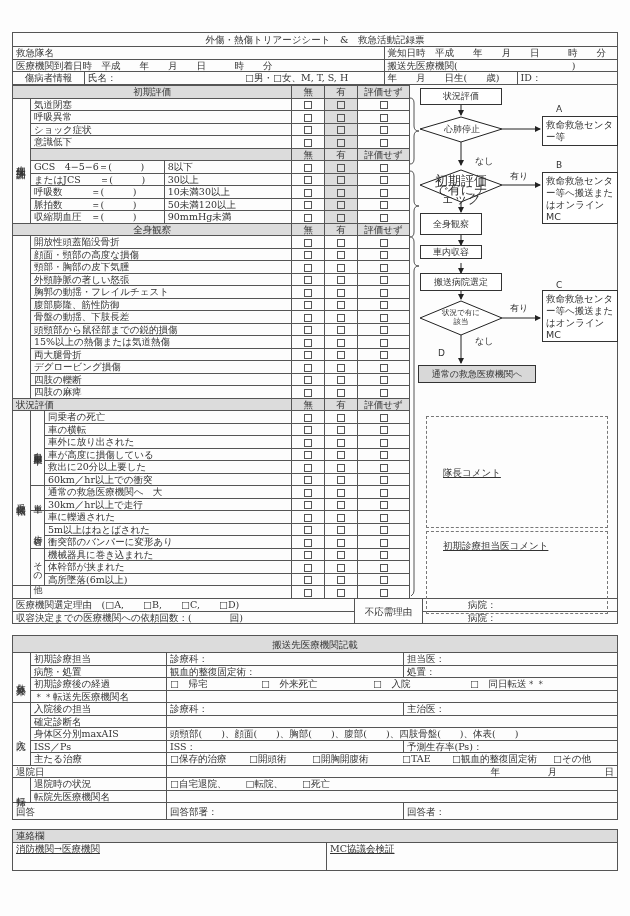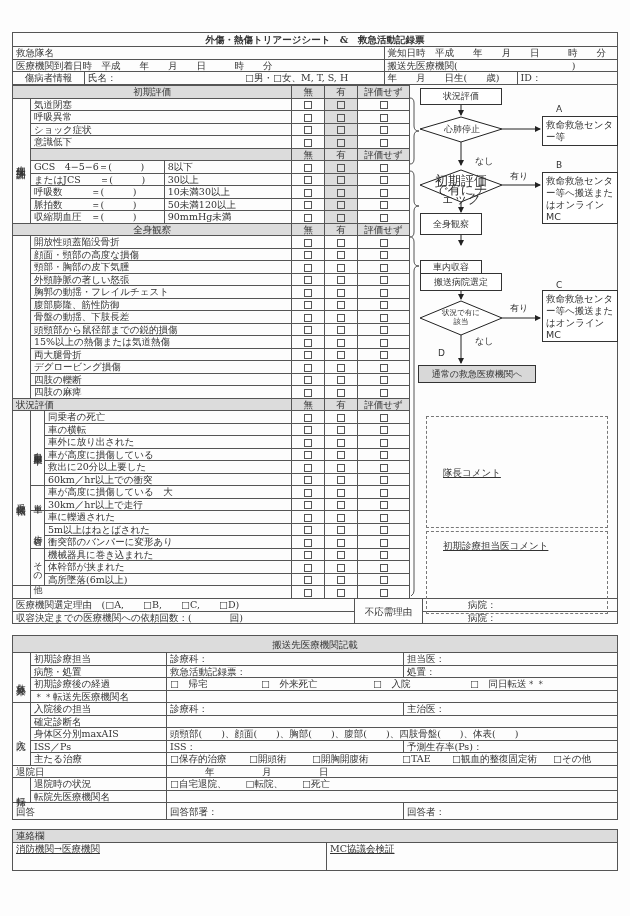--- a/index.html
+++ b/index.html
@@ -18,21 +18,21 @@
   .flabel { position: absolute; font-family: "DejaVu Sans", sans-serif; font-size: 9px; }
   .dash { position: absolute; border: 1px dashed #777; margin-top: 20px; }
   .ul { text-decoration: underline; }
 </style>
 </head>
 <body>
 
 <table class="abs" style="left:12px; top:32px; width:606px;">
   <tbody>
       <tr>
-        <td colspan="4" class="c" style="height:14px;font-weight:bold;">外傷・熱傷トリアージシート　&amp;　救急活動記録票</td>
+        <td colspan="4" class="c" style="height:14px;">外傷・熱傷トリアージシート　&amp;　救急活動記録票</td>
       </tr>
   <tr>
     <td colspan="2" style="width:348px;">救急隊名</td>
     <td colspan="2">覚知日時　平成　　年　　月　　日　　　時　　分</td>
   </tr>
   <tr>
     <td colspan="2">医療機関到着日時　平成　　年　　月　　日　　　時　　分</td>
     <td colspan="2">搬送先医療機関(　　　　　　　　　　　　)</td>
   </tr>
   <tr>
@@ -257,21 +257,21 @@
         <td class="c"><span class="cb"></span></td>
       </tr>
   <tr>
         <td colspan="2">60km／hr以上での衝突</td>
         <td class="c"><span class="cb"></span></td>
         <td class="c"><span class="cb"></span></td>
         <td class="c"><span class="cb"></span></td>
       </tr>
   <tr>
     <td rowspan="2" class="vert" style="padding:0; font-size:9px;">単車</td>
-    <td colspan="2">車が高度に損傷している　大</td>
+    <td colspan="2">通常の救急医療機関へ　大</td>
     <td class="c"><span class="cb"></span></td>
         <td class="c"><span class="cb"></span></td>
         <td class="c"><span class="cb"></span></td>
   </tr>
   <tr>
         <td colspan="2">30km／hr以上で走行</td>
         <td class="c"><span class="cb"></span></td>
         <td class="c"><span class="cb"></span></td>
         <td class="c"><span class="cb"></span></td>
       </tr>
@@ -373,21 +373,21 @@
   <div class="fbox" style="left:420px; top:88px; width:82px; height:17px;">状況評価</div>
   <div class="flabel" style="left:444px; top:123px;">心肺停止</div>
   <div class="flabel" style="left:556px; top:104px;">A</div>
   <div class="fbox side" style="left:542px; top:116px; width:76px; height:30px;">救命救急センター等</div>
   <div class="flabel" style="left:475px; top:155px;">なし</div>
   <div class="flabel" style="left:430px; top:176px; width:62px; text-align:center; font-size:13px; line-height:9px; white-space:normal;">初期評価で有にチェック</div>
   <div class="flabel" style="left:510px; top:170px;">有り</div>
   <div class="flabel" style="left:556px; top:160px;">B</div>
   <div class="fbox side" style="left:542px; top:172px; width:76px; height:52px;">救命救急センター等へ搬送またはオンラインMC</div>
   <div class="fbox" style="left:420px; top:213px; width:62px; height:22px;">全身観察</div>
-  <div class="fbox" style="left:420px; top:260px; width:62px; height:14px;">車内収容</div>
+  <div class="fbox" style="left:420px; top:245px; width:62px; height:14px;">車内収容</div>
   <div class="fbox" style="left:420px; top:273px; width:82px; height:18px;">搬送病院選定</div>
   <div class="flabel" style="left:440px; top:308px; width:42px; text-align:center; font-size:7.5px; line-height:9px; white-space:normal;">状況で有に該当</div>
   <div class="flabel" style="left:510px; top:302px;">有り</div>
   <div class="flabel" style="left:556px; top:280px;">C</div>
   <div class="fbox side" style="left:542px; top:290px; width:76px; height:52px;">救命救急センター等へ搬送またはオンラインMC</div>
   <div class="flabel" style="left:475px; top:335px;">なし</div>
   <div class="flabel" style="left:438px; top:348px;">D</div>
   <div class="fbox dark" style="left:418px; top:365px; width:118px; height:18px;">通常の救急医療機関へ</div>
 </div>
 
@@ -410,21 +410,21 @@
         <td colspan="4" class="c" style="height:17px;">搬送先医療機関記載</td>
       </tr>
   <tr>
     <td rowspan="4" class="vert" style="padding:0;">救急外来</td>
     <td>初期診療担当</td>
     <td>診療科：</td>
     <td>担当医：</td>
   </tr>
   <tr>
     <td>病態・処置</td>
-    <td>救急活動記録票：</td>
+    <td>観血的整復固定術：</td>
     <td>処置：</td>
   </tr>
   <tr>
     <td>初期診療後の経過</td>
     <td colspan="2" style="position:relative;">
       <span>□　帰宅</span>
       <span class="abs" style="left:94px;">□　外来死亡</span>
       <span class="abs" style="left:206px;">□　入院</span>
       <span class="abs" style="left:303px;">□　同日転送＊＊</span>
     </td>
@@ -458,21 +458,21 @@
       <span>□保存的治療</span>
       <span class="abs" style="left:82px;">□開頭術</span>
       <span class="abs" style="left:145px;">□開胸開腹術</span>
       <span class="abs" style="left:235px;">□TAE</span>
       <span class="abs" style="left:285px;">□観血的整復固定術</span>
       <span class="abs" style="left:386px;">□その他</span>
     </td>
   </tr>
   <tr>
     <td colspan="2">退院日</td>
-    <td colspan="2" style="padding-left:38px;">年　　　　　月　　　　　日</td>
+    <td colspan="2" style="padding-left:38px;text-align:right;">年　　　　　月　　　　　日</td>
   </tr>
   <tr>
     <td rowspan="2" class="vert" style="padding:0;">転帰</td>
     <td>退院時の状況</td>
     <td colspan="2">□自宅退院、　　□転院、　　□死亡</td>
   </tr>
   <tr>
     <td>転院先医療機関名</td>
     <td colspan="2"></td>
   </tr>

